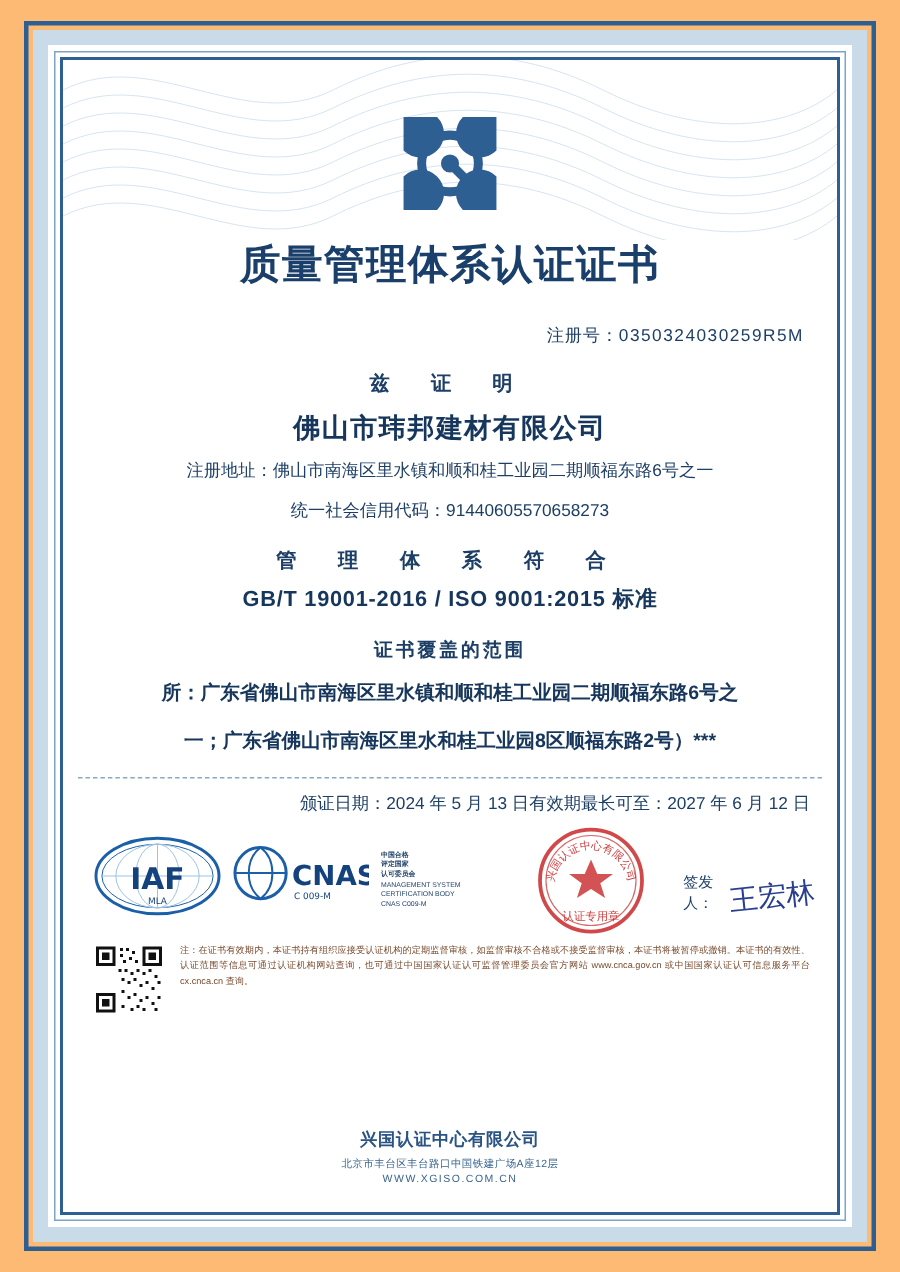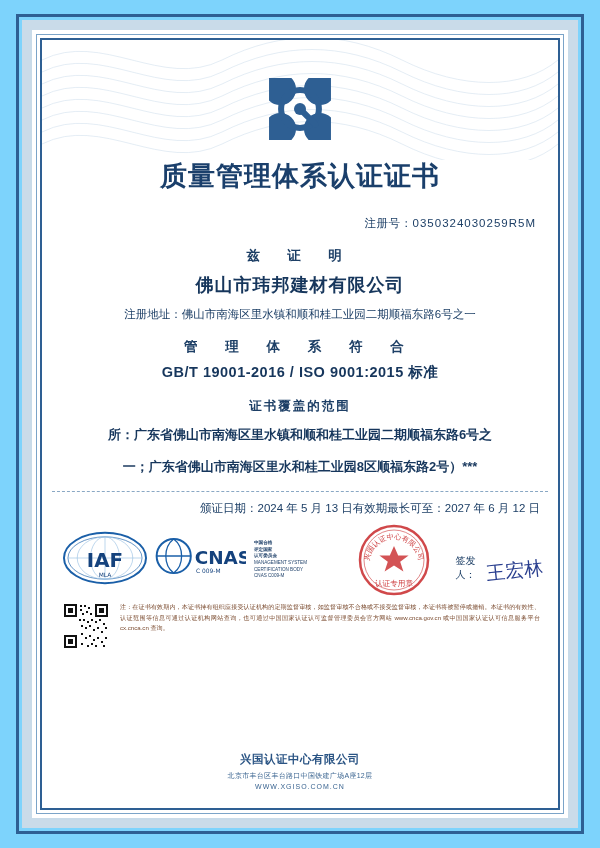--- a/index.html
+++ b/index.html
@@ -10,21 +10,21 @@
   body {
     width: 600px;
     height: 848px;
     font-family: "Liberation Sans", sans-serif;
     overflow: hidden;
   }
   .certificate {
     position: relative;
     width: 600px;
     height: 848px;
-    background: #7dd3fc;
+    background: #fdba74;
     box-sizing: border-box;
   }
   
   .frame-outer {
     position: absolute;
     left: 16px; top: 14px; right: 16px; bottom: 14px;
     border: 3px solid #2e5f93;
     box-sizing: border-box;
   }
   .frame-guilloche {
@@ -289,20 +289,21 @@
 
     <div class="reg-line">
       <span>注册号：</span><span class="reg-num">0350324030259R5M</span>
     </div>
 
     <div class="section-label">兹 证 明</div>
 
     <div class="company">佛山市玮邦建材有限公司</div>
 
     <div class="addr">注册地址：佛山市南海区里水镇和顺和桂工业园二期顺福东路6号之一</div>
+    <div class="addr">统一社会信用代码：91440605570658273</div>
 
     <div class="section-label2">管 理 体 系 符 合</div>
 
     <div class="standard">GB/T 19001-2016 / ISO 9001:2015 标准</div>
 
     <div class="scope-label">证书覆盖的范围</div>
 
     <div class="scope-body">所：广东省佛山市南海区里水镇和顺和桂工业园二期顺福东路6号之</div>
     <div class="scope-body">一；广东省佛山市南海区里水和桂工业园8区顺福东路2号）***</div>
 

